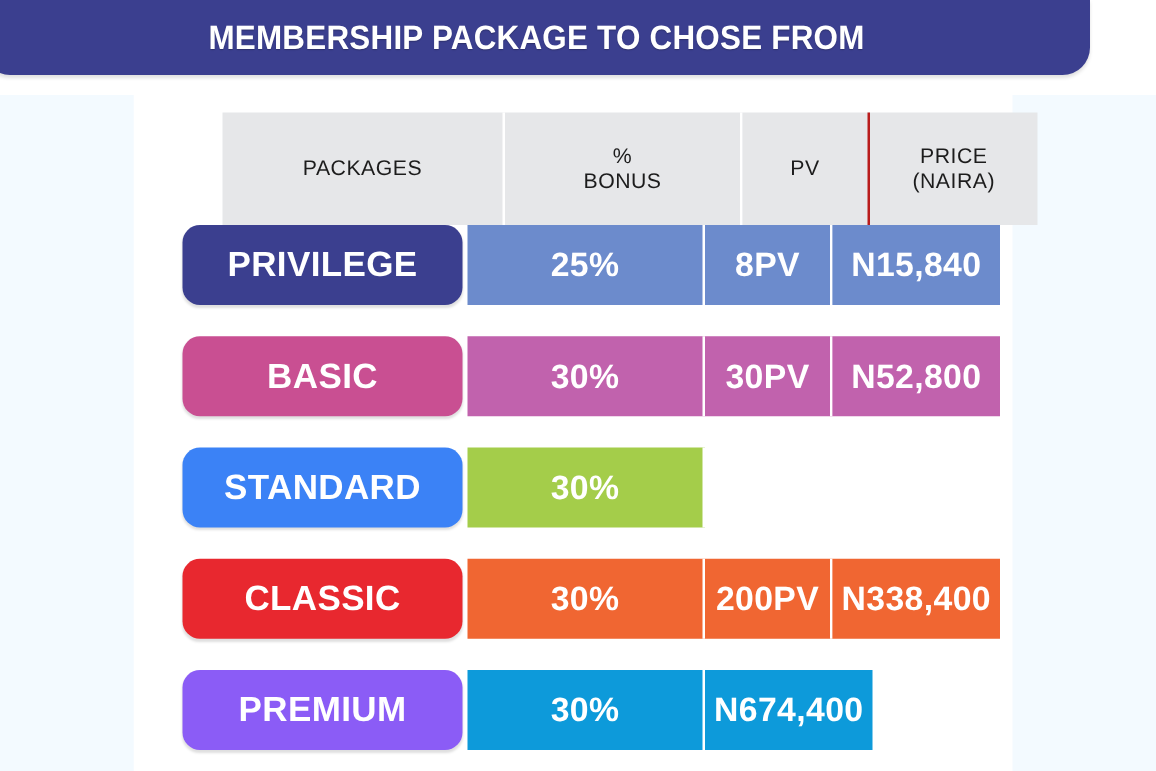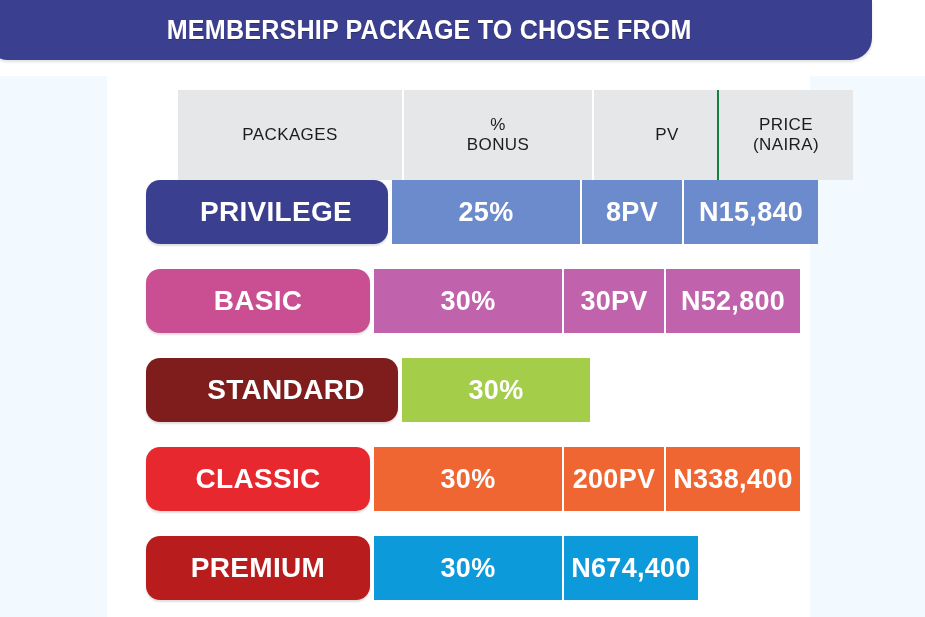--- a/index.html
+++ b/index.html
@@ -82,21 +82,21 @@
     font-weight: normal;
     letter-spacing: 0.4px;
     display: flex;
     align-items: center;
     justify-content: center;
     text-align: center;
     line-height: 1.18;
   }
   .header-row .cell.c-pkg     { border-right: 2px solid #ffffff; }
   .header-row .cell.c-bonus   { border-right: 2px solid #ffffff; }
-  .header-row .cell.c-pv      { border-right: 2px solid #15803d; padding-left: 23px; }
+  .header-row .cell.c-pv      { border-right: 2px solid #b91c1c; }
 
   
   .c-pkg   { width: 224px; flex: none; }
   .c-bonus { width: 188px; flex: none; }
   .c-pv    { width: 100px; flex: none; }
   .c-price { width: 134px; flex: none; }
 
   
   .pill {
     width: 224px;
@@ -124,33 +124,33 @@
     color: #ffffff;
     font-size: 27px;
     font-weight: bold;
     letter-spacing: 0.3px;
     white-space: nowrap;
   }
   .data-cell.c-bonus { border-right: 2px solid #ffffff; }
   .data-cell.c-pv    { border-right: 2px solid #ffffff; }
 
   
-  .r-privilege .pill      { background: #3b3f8f; padding-left: 18px; }
+  .r-privilege .pill      { background: #3b3f8f; }
   .r-privilege .data-cell { background: #6c8bcc; }
 
   .r-basic .pill      { background: #c94f92; }
   .r-basic .data-cell { background: #c162ad; }
 
-  .r-standard .pill      { background: #7f1d1d; padding-left: 28px; }
+  .r-standard .pill      { background: #3b82f6; }
   .r-standard .data-cell { background: #a4cd4a; }
 
   .r-classic .pill      { background: #e8282f; }
   .r-classic .data-cell { background: #f06632; }
 
-  .r-premium .pill      { background: #b91c1c; }
+  .r-premium .pill      { background: #8b5cf6; }
   .r-premium .data-cell { background: #0d9ada; }
 </style>
 </head>
 <body>
 
 <div class="side-panel left"></div>
 <div class="side-panel right"></div>
 
 <div class="banner">
   <div class="banner-inner">

